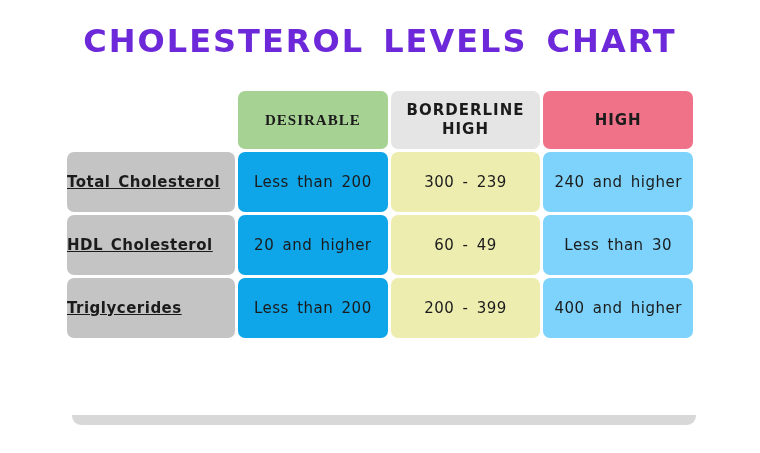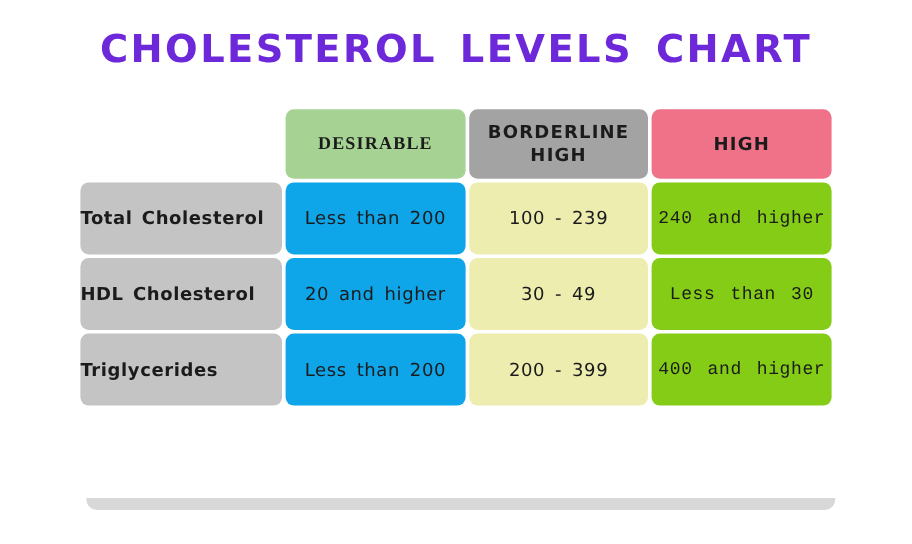--- a/index.html
+++ b/index.html
@@ -56,49 +56,50 @@
     font-size: 15px;
     font-weight: bold;
     letter-spacing: 1px;
     color: #1b1b1b;
     text-align: center;
     vertical-align: middle;
     border-radius: 7px;
     line-height: 1.25;
   }
   th.col-head.desirable { background: #a6d294; font-family: Liberation Serif, serif; }
-  th.col-head.borderline { background: #a3a3a3; }
+  th.col-head.borderline { background: #e5e5e5; }
   th.col-head.high { background: #ef7289; }
   td.row-head {
     width: 168px;
     height: 60px;
     background: #c4c4c4;
     color: #1b1b1b;
     font-size: 15px;
     font-weight: bold;
     text-align: left;
     padding-left: 14px;
     vertical-align: middle;
     border-radius: 7px;
     letter-spacing: 0.5px;
     word-spacing: 2px;
+    text-decoration: underline;
   }
   td.cell {
     height: 60px;
     text-align: center;
     vertical-align: middle;
     font-size: 15px;
     color: #1b1b1b;
     border-radius: 7px;
     letter-spacing: 0.5px;
     word-spacing: 3px;
   }
   td.cell.c-desirable { background: #0ea5e9; }
   td.cell.c-borderline { background: #eeedb0; }
-  td.cell.c-high { background: #84cc16; font-family: Liberation Mono, monospace; }
+  td.cell.c-high { background: #7dd3fc; }
   .shadow-bar {
     position: absolute;
     left: 72px;
     top: 415px;
     width: 624px;
     height: 10px;
     background: #d8d8d8;
     border-radius: 0 0 9px 9px;
     z-index: -1;
   }
@@ -120,27 +121,27 @@
             <span>BORDERLINE</span><br>
             <span>HIGH</span>
           </th>
           <th class="col-head high">HIGH</th>
         </tr>
       </thead>
       <tbody>
         <tr>
           <td class="row-head">Total Cholesterol</td>
           <td class="cell c-desirable">Less than 200</td>
-          <td class="cell c-borderline">100 - 239</td>
+          <td class="cell c-borderline">300 - 239</td>
           <td class="cell c-high">240 and higher</td>
         </tr>
         <tr>
           <td class="row-head">HDL Cholesterol</td>
           <td class="cell c-desirable">20 and higher</td>
-          <td class="cell c-borderline">30 - 49</td>
+          <td class="cell c-borderline">60 - 49</td>
           <td class="cell c-high">Less than 30</td>
         </tr>
         <tr>
           <td class="row-head">Triglycerides</td>
           <td class="cell c-desirable">Less than 200</td>
           <td class="cell c-borderline">200 - 399</td>
           <td class="cell c-high">400 and higher</td>
         </tr>
       </tbody>
     </table>

